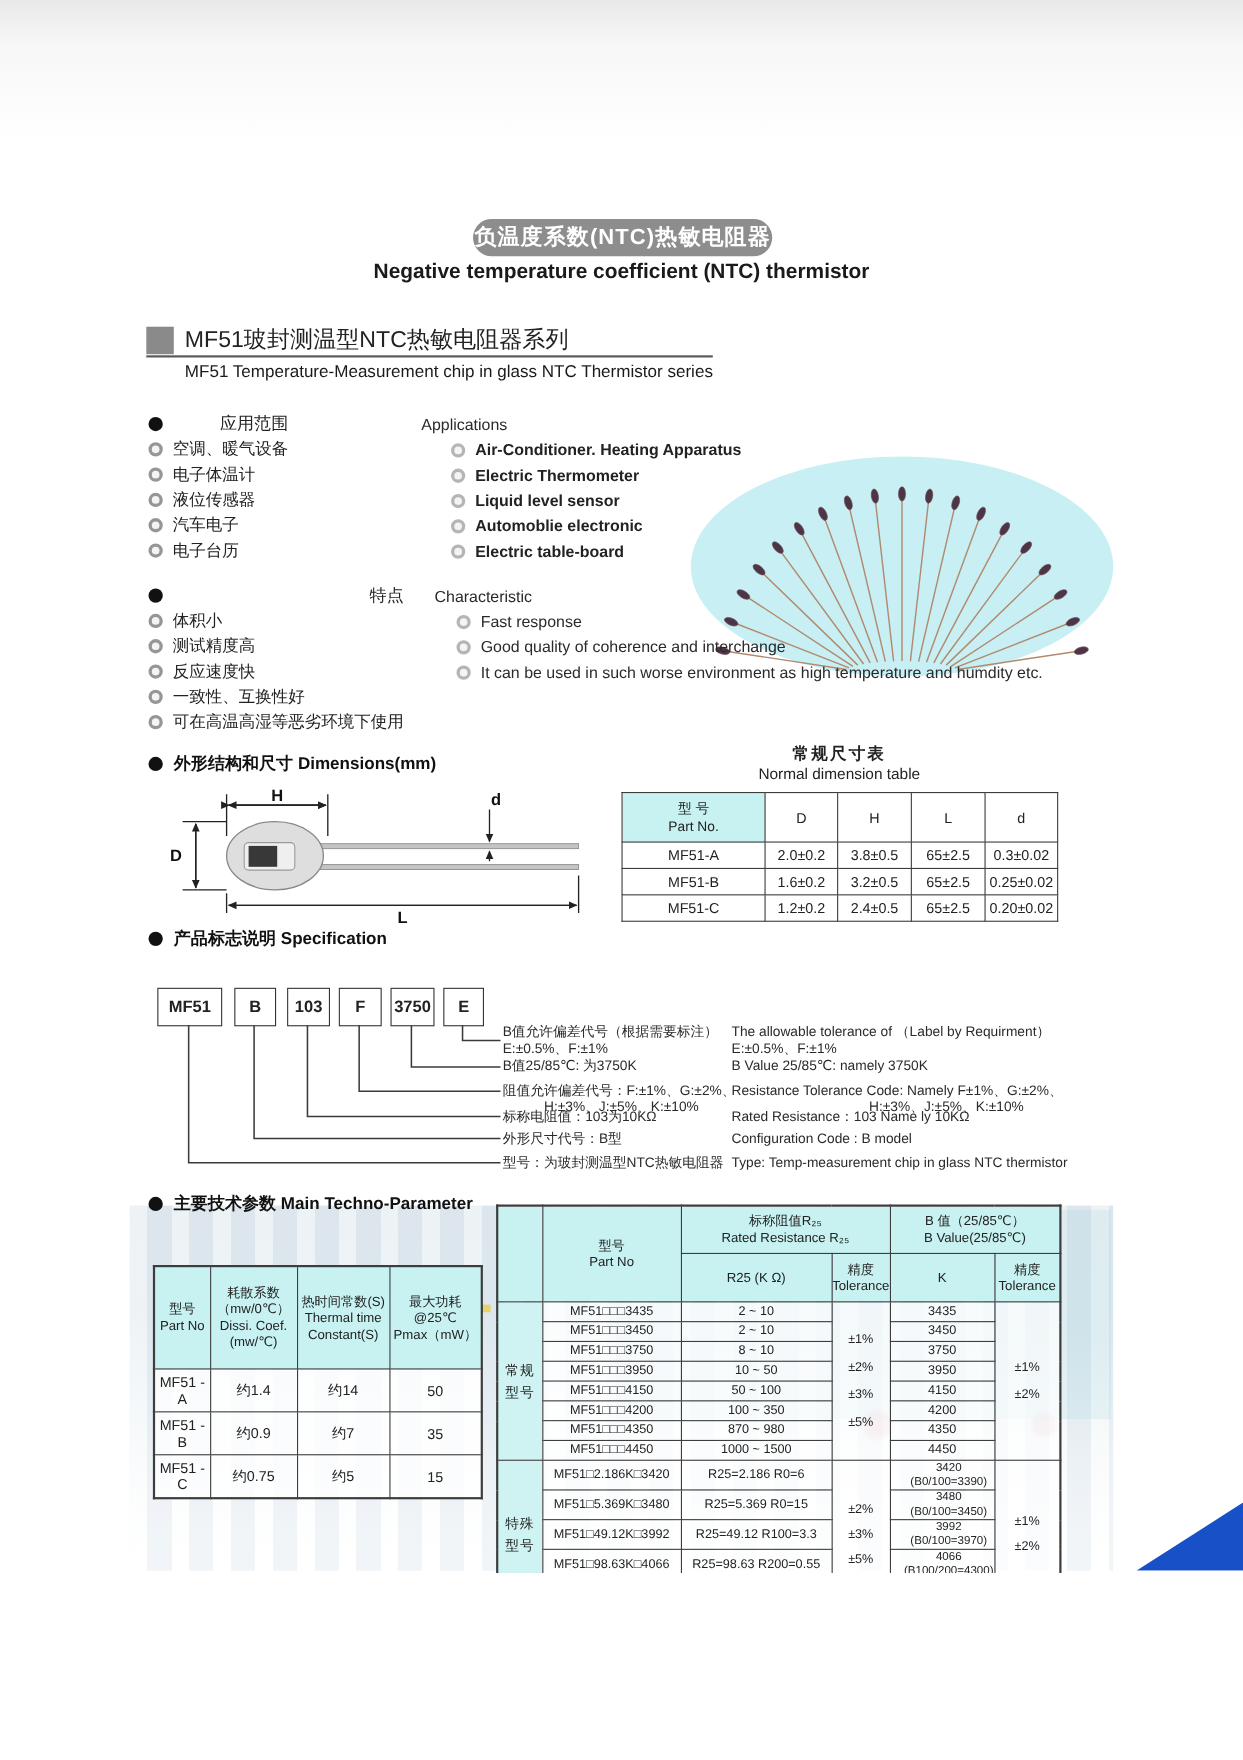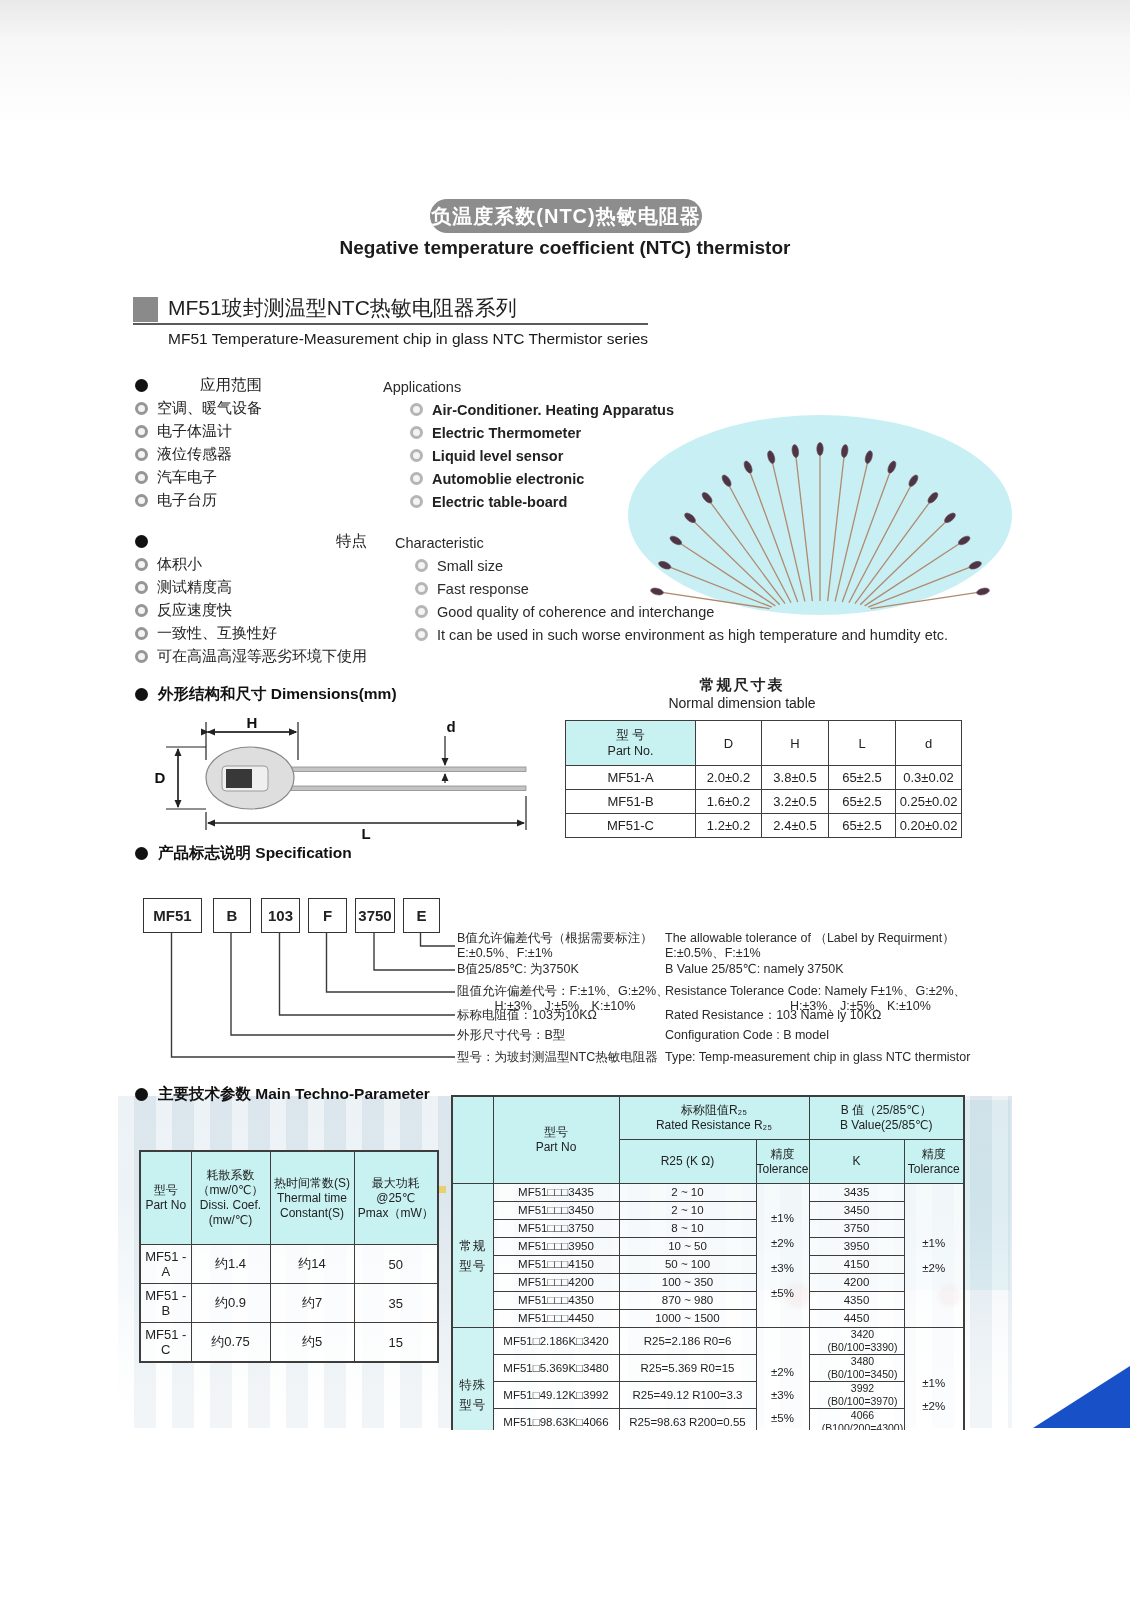--- a/index.html
+++ b/index.html
@@ -28,21 +28,21 @@
   .ring{width:13px;height:13px;border-radius:50%;border:3.5px solid #969696;box-sizing:border-box;
         background:#f4f4f4;flex:0 0 auto;}
   .ring.lite{border-color:#b5b5b5;}
   .en-item{font-weight:bold;font-size:14.5px;}
   .en-plain{font-weight:normal;font-size:14.5px;color:#2a2a2a;text-align:center;}
 
   
   .sec-head{display:flex;align-items:center;gap:10px;font-size:15.5px;font-weight:600;color:#111;}
 
   
-  .dim-titles{left:544px;top:676px;width:396px;text-align:center;}
+  .dim-titles{left:565px;top:676px;width:396px;text-align:center;}
   .dim-title-cn{font-size:15px;font-weight:bold;letter-spacing:2px;}
   .dim-title-en{font-size:14px;}
   table{border-collapse:collapse;table-layout:fixed;}
   .dim-table{left:565px;top:720px;width:396px;border:1.5px solid #3d3d3d;}
   .dim-table th,.dim-table td{border:1px solid #3d3d3d;text-align:center;font-weight:normal;
         font-size:13px;color:#222;padding:0;}
   .dim-table th{height:44px;background:#fff;}
   .dim-table th.cyanc{background:#c7f2f1;font-size:12.5px;line-height:16px;}
   .dim-table td{height:23px;background:#fff;}
 
@@ -222,24 +222,20 @@
         <span>可在高温高湿等恶劣环境下使用</span>
       </div>
   </div>
 
   <div class="abs list" style="left:395px;top:531px">
     <div class="li">
         <span class="en-plain">Characteristic</span>
       </div>
     <div class="li" style="padding-left:20px">
         <span class="ring lite"></span>
-        <span class="en-plain">Small size</span>
-      </div>
-    <div class="li" style="padding-left:20px">
-        <span class="ring lite"></span>
         <span class="en-plain">Fast response</span>
       </div>
     <div class="li" style="padding-left:20px">
         <span class="ring lite"></span>
         <span class="en-plain">Good quality of coherence and interchange</span>
       </div>
     <div class="li" style="padding-left:20px">
         <span class="ring lite"></span>
         <span class="en-plain">It can be used in such worse environment as high temperature and humdity etc.</span>
       </div>

